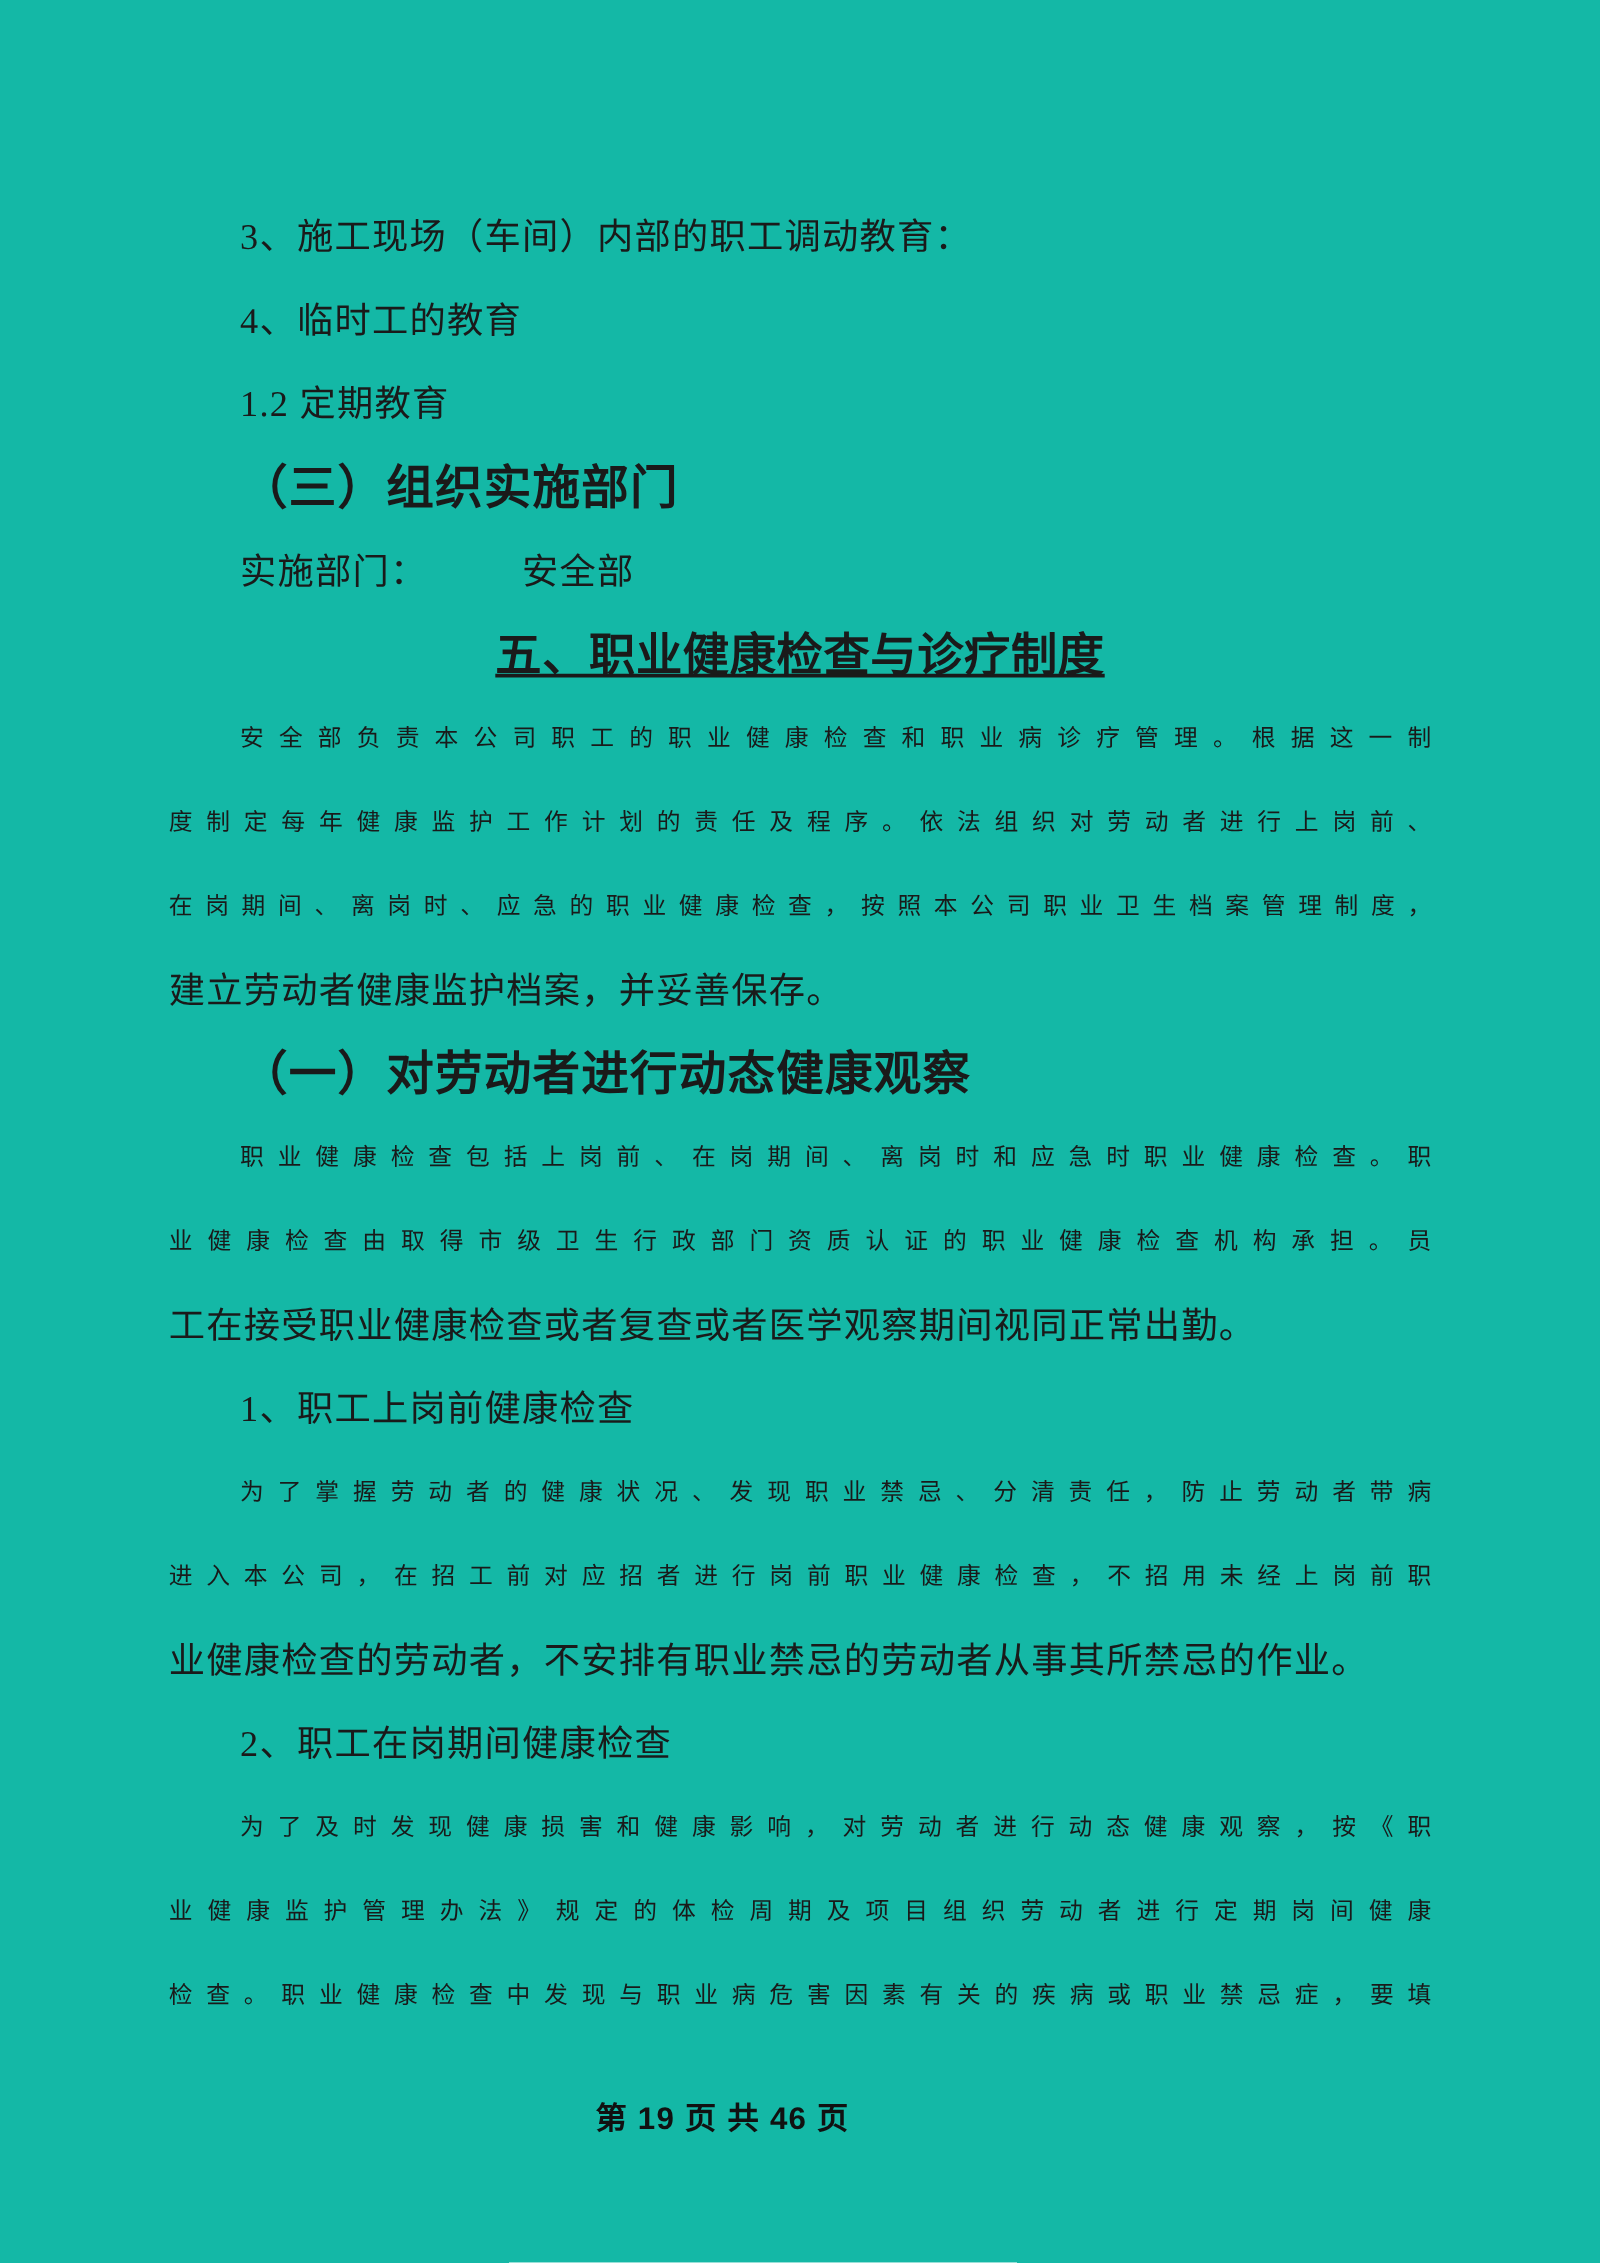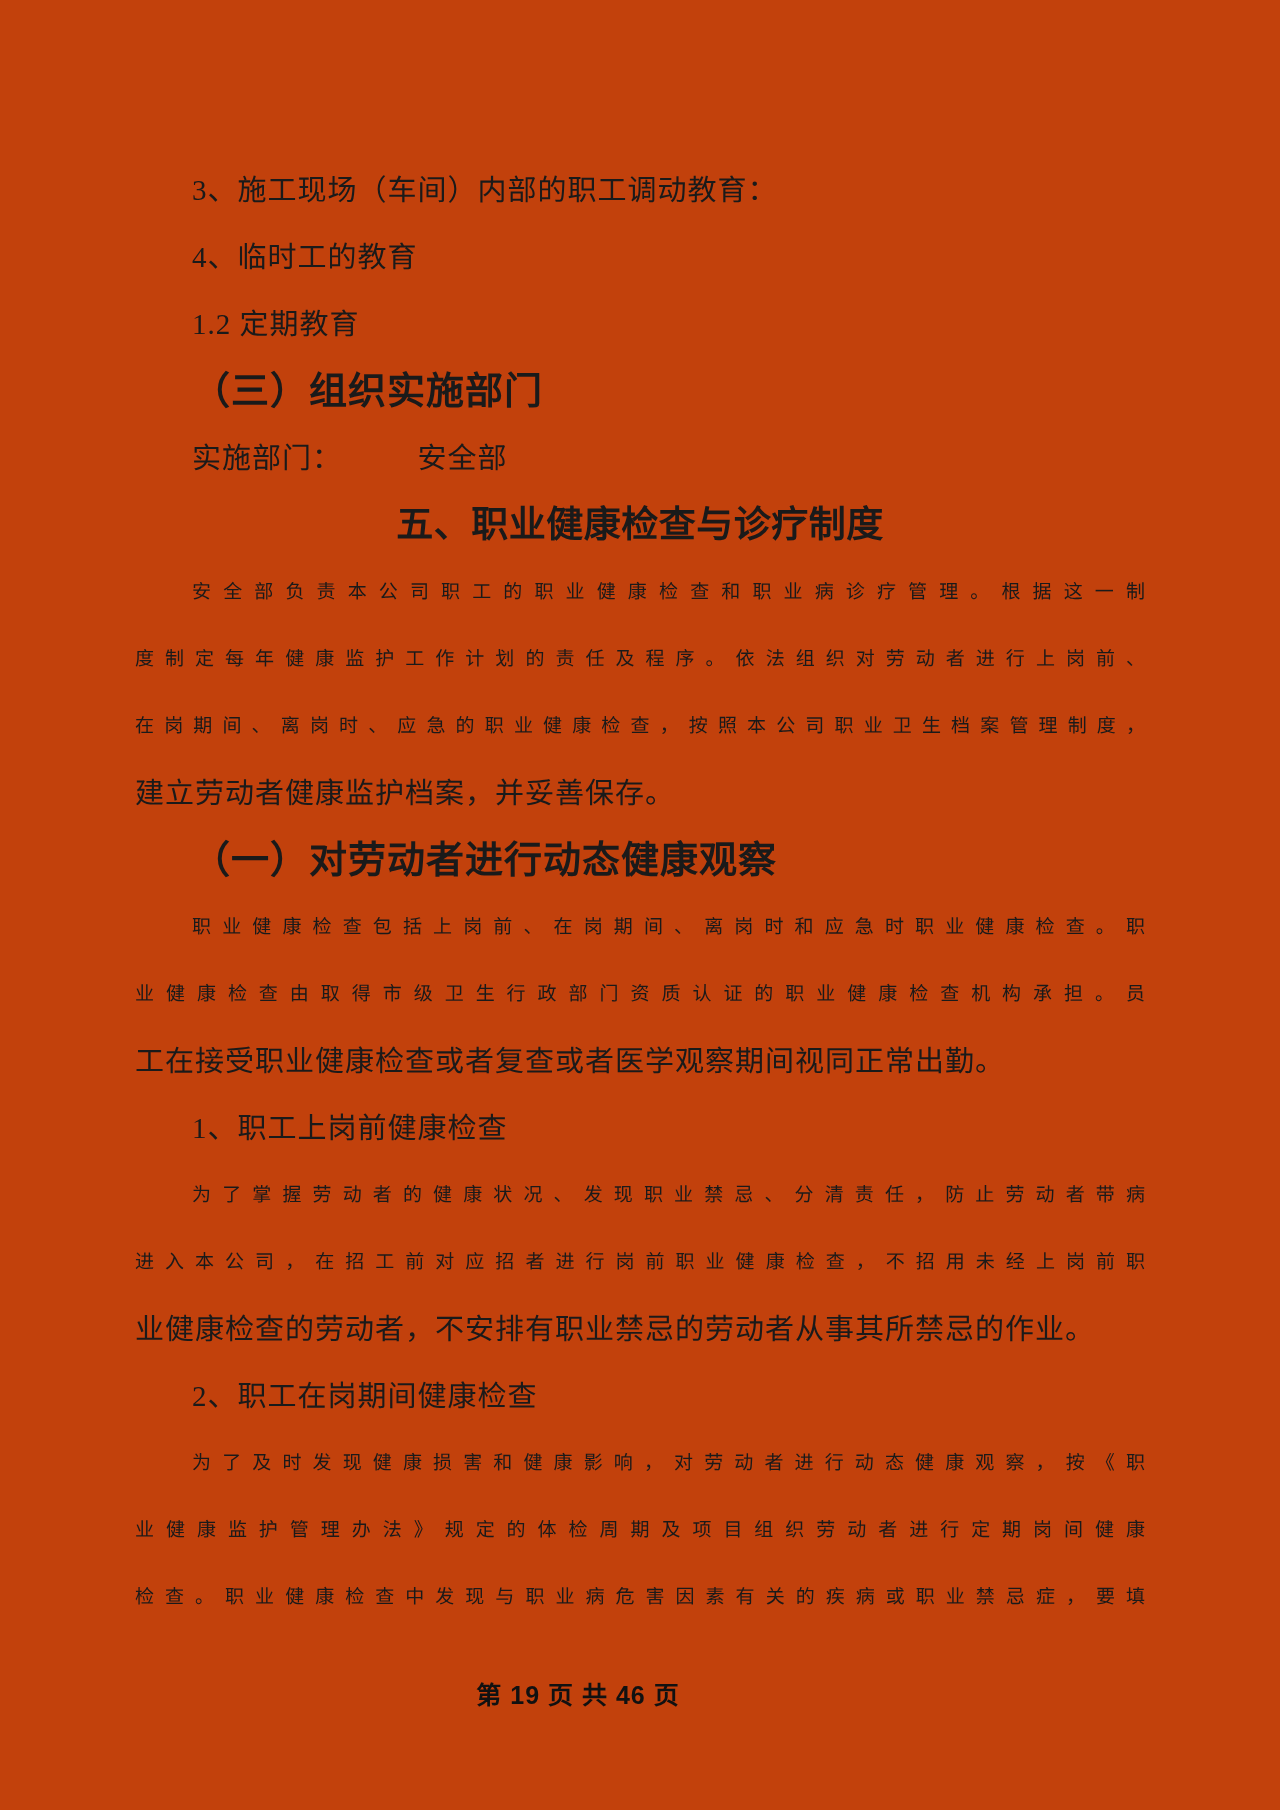--- a/index.html
+++ b/index.html
@@ -4,21 +4,21 @@
 <style>
   html, body {
     margin: 0;
     padding: 0;
     background: #ffffff;
   }
   .page {
     position: relative;
     width: 1280px;
     height: 1810px;
-    background: #c2410c;
+    background: #14b8a6;
     color: #1a1a1a;
     font-family: "Liberation Serif", "DejaVu Serif", serif;
     overflow: hidden;
   }
   
   .ln {
     position: absolute;
     left: 135px;
     width: 1010px;
     height: 68px;
@@ -46,20 +46,21 @@
     letter-spacing: 1px;
   }
   
   .title {
     font-family: "Liberation Sans", "DejaVu Sans", sans-serif;
     font-weight: bold;
     font-size: 37px;
     letter-spacing: 0.5px;
     text-align: center;
     text-indent: 0;
+    text-decoration: underline;
   }
   
   .footer {
     position: absolute;
     left: 73px;
     width: 1010px;
     top: 1661px;
     height: 68px;
     line-height: 68px;
     text-align: center;

